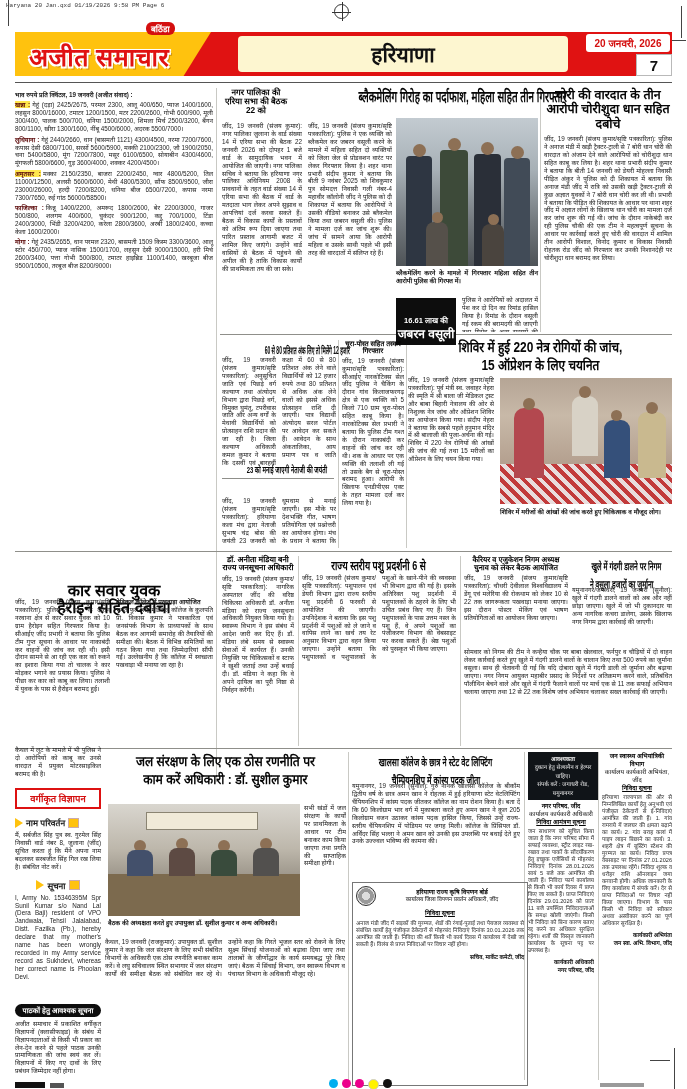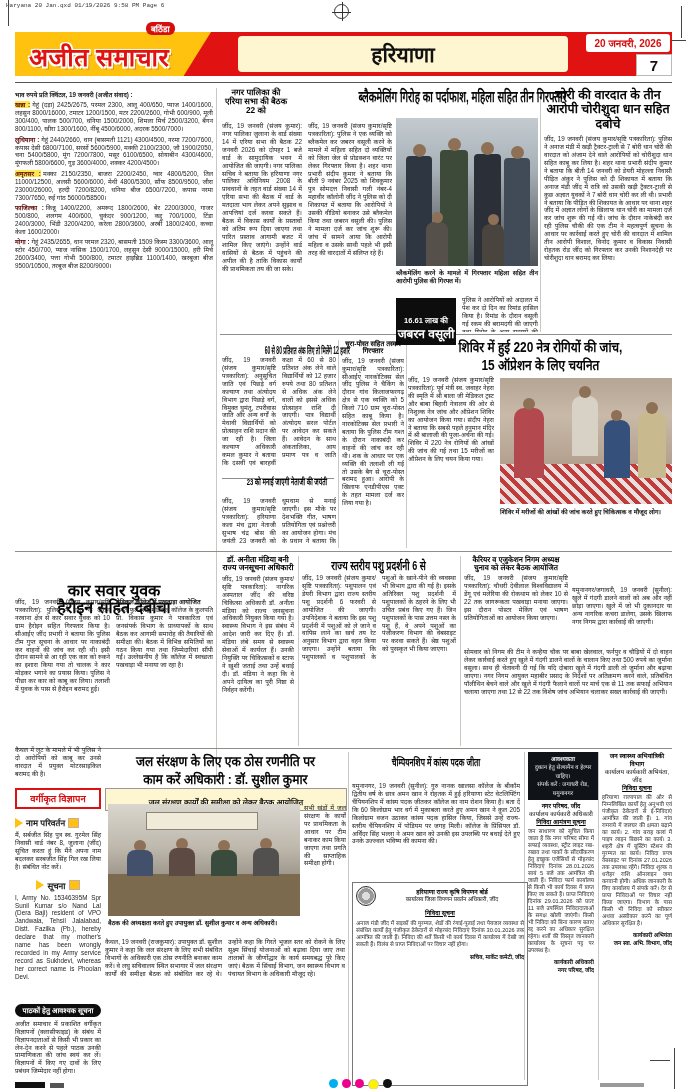--- a/index.html
+++ b/index.html
@@ -158,21 +158,21 @@
   <div class="abs" style="left:544px;top:88px;width:128px;">
     <div class="hd ctr" style="font-size:12.5px;line-height:1.15;">चोरी की वारदात के तीन आरोपी चोरीशुदा धान सहित दबोचे</div>
     <div class="t6" style="margin-top:4px;height:186px;overflow:hidden;">जींद, 19 जनवरी (संजय कुमार/सृष्टि पत्रकारिता): पुलिस ने अनाज मंडी में खड़ी ट्रैक्टर-ट्राली से 7 बोरी धान चोरी की वारदात को अंजाम देने वाले आरोपियों को चोरीशुदा धान सहित काबू कर लिया है। शहर थाना प्रभारी संदीप कुमार ने बताया कि बीती 14 जनवरी को डेयरी मोहल्ला निवासी पीड़ित अंकुर ने पुलिस को दी शिकायत में बताया कि अनाज मंडी जींद में रात्रि को उसकी खड़ी ट्रैक्टर-ट्राली से कुछ अज्ञात युवकों ने 7 बोरी धान चोरी कर ली थी। प्रभारी ने बताया कि पीड़ित की शिकायत के आधार पर थाना शहर जींद में अज्ञात लोगों के खिलाफ धान चोरी का मामला दर्ज कर जांच शुरू की गई थी। जांच के दौरान नाकेबंदी कर रही पुलिस चौकी की एक टीम ने महत्वपूर्ण सूचना के आधार पर कार्रवाई करते हुए चोरी की वारदात में शामिल तीन आरोपी विशाल, विनोद कुमार व विकास निवासी रोहतक रोड जींद को गिरफ्तार कर उनकी निशानदेही पर चोरीशुदा धान बरामद कर लिया।</div>
   </div>
 
   <div class="abs ctr" style="left:222px;top:340px;width:114px;">
     <span class="cx hd" style="--s:.5;font-size:10px;">60 से 80 प्रतिशत अंक लिए तो मिलेंगे 12 हजार</span>
   </div>
   <div class="abs t6 cols2" style="left:222px;top:356px;width:114px;height:118px;overflow:hidden;">जींद, 19 जनवरी (संजय कुमार/सृष्टि पत्रकारिता): अनुसूचित जाति एवं पिछड़े वर्ग कल्याण तथा अंत्योदय विभाग द्वारा पिछड़े वर्ग, विमुक्त घुमंतू, टपरीवास जाति और अन्य वर्गों के मेधावी विद्यार्थियों को प्रोत्साहन राशि प्रदान की जा रही है। जिला कल्याण अधिकारी कमल कुमार ने बताया कि दसवीं एवं बारहवीं कक्षा में 60 से 80 प्रतिशत अंक लेने वाले विद्यार्थियों को 12 हजार रुपये तथा 80 प्रतिशत से अधिक अंक लेने वालों को इससे अधिक प्रोत्साहन राशि दी जाएगी। पात्र विद्यार्थी अंत्योदय सरल पोर्टल पर आवेदन कर सकते हैं। आवेदन के साथ अंकतालिका, आय प्रमाण पत्र व जाति प्रमाण पत्र अपलोड करना अनिवार्य है।</div>
 
-  <div class="abs ctr" style="left:222px;top:471px;width:114px;">
+  <div class="abs ctr" style="left:222px;top:459px;width:114px;">
     <span class="cx hd" style="--s:.62;font-size:9.5px;">23 को मनाई जाएगी नेताजी की जयंती</span>
   </div>
   <div class="abs t6 cols2" style="left:222px;top:497px;width:114px;height:50px;overflow:hidden;">जींद, 19 जनवरी (संजय कुमार/सृष्टि पत्रकारिता): हरियाणा कला मंच द्वारा नेताजी सुभाष चंद्र बोस की जयंती 23 जनवरी को धूमधाम से मनाई जाएगी। इस मौके पर देशभक्ति गीत, भाषण प्रतियोगिता एवं प्रश्नोत्तरी का आयोजन होगा। मंच के प्रधान ने बताया कि विजेता प्रतिभागियों को स्मृति चिन्ह देकर सम्मानित किया जाएगा।</div>
 
   <div class="abs" style="left:342px;top:340px;width:62px;">
     <div class="hd ctr" style="font-size:6.8px;">चूरा-पोस्त सहित तस्कर गिरफ्तार</div>
     <div class="t6" style="margin-top:2px;height:192px;overflow:hidden;">जींद, 19 जनवरी (संजय कुमार/सृष्टि पत्रकारिता): सीआईए नारकोटिक्स सेल जींद पुलिस ने चैकिंग के दौरान गांव किलाजफरगढ़ क्षेत्र से एक व्यक्ति को 5 किलो 710 ग्राम चूरा-पोस्त सहित काबू किया है। नारकोटिक्स सेल प्रभारी ने बताया कि पुलिस टीम गश्त के दौरान नाकाबंदी कर वाहनों की जांच कर रही थी। शक के आधार पर एक व्यक्ति की तलाशी ली गई तो उसके बैग से चूरा-पोस्त बरामद हुआ। आरोपी के खिलाफ एनडीपीएस एक्ट के तहत मामला दर्ज कर लिया गया है।</div>
   </div>
 
   <div class="abs ctr" style="left:408px;top:338px;width:264px;">
@@ -212,20 +212,24 @@
   <div class="abs ctr" style="left:302px;top:556px;width:154px;">
     <span class="cx hd" style="--s:.72;font-size:12.5px;">राज्य स्तरीय पशु प्रदर्शनी 6 से</span>
   </div>
   <div class="abs t6 cols2" style="left:302px;top:574px;width:154px;height:170px;overflow:hidden;">जींद, 19 जनवरी (संजय कुमार/सृष्टि पत्रकारिता): पशुपालन एवं डेयरी विभाग द्वारा राज्य स्तरीय पशु प्रदर्शनी 6 फरवरी से आयोजित की जाएगी। उपनिदेशक ने बताया कि इस पशु प्रदर्शनी में पशुओं को ले जाने व वापिस लाने का खर्च तय रेट अनुसार विभाग द्वारा वहन किया जाएगा। उन्होंने बताया कि पशुपालकों व पशुपालकों के पशुओं के खाने-पीने की व्यवस्था भी विभाग द्वारा की गई है। इसके अतिरिक्त पशु प्रदर्शनी में पशुपालकों के ठहरने के लिए भी उचित प्रबंध किए गए हैं। जिन पशुपालकों के पास उत्तम नस्ल के पशु हैं, वे अपने पशुओं का पंजीकरण विभाग की वेबसाइट पर करवा सकते हैं। श्रेष्ठ पशुओं को पुरस्कृत भी किया जाएगा।</div>
 
   <div class="abs" style="left:464px;top:556px;width:104px;">
     <div class="hd ctr" style="font-size:7.4px;">कैरियर व एजुकेशन निगम अध्यक्ष चुनाव को लेकर बैठक आयोजित</div>
     <div class="t6" style="margin-top:2px;height:62px;overflow:hidden;">जींद, 19 जनवरी (संजय कुमार/सृष्टि पत्रकारिता): चौधरी देवीलाल विश्वविद्यालय में डेंगू एवं मलेरिया की रोकथाम को लेकर 10 से 22 तक जागरूकता पखवाड़ा मनाया जाएगा। इस दौरान पोस्टर मेकिंग एवं भाषण प्रतियोगिताओं का आयोजन किया जाएगा।</div>
   </div>
 
+  <div class="abs ctr" style="left:572px;top:556px;width:100px;">
+    <div><span class="cx hd" style="--s:.64;font-size:10.5px;">खुले में गंदगी डालने पर निगम</span></div>
+    <div><span class="cx hd" style="--s:.64;font-size:10.5px;">ने वसूला हजारों का जुर्माना</span></div>
+  </div>
   <div class="abs t6" style="left:572px;top:586px;width:100px;height:58px;overflow:hidden;">यमुनानगर/जगाधरी, 19 जनवरी (सुनील): खुले में गंदगी डालने वालों को अब और नहीं छोड़ा जाएगा। खुले में जो भी दुकानदार या अन्य नागरिक कचरा डालेगा, उसके खिलाफ नगर निगम द्वारा कार्रवाई की जाएगी।</div>
   <div class="abs t6" style="left:464px;top:648px;width:208px;height:96px;overflow:hidden;">सोमवार को निगम की टीम ने कन्हैया चौक पर बाबा खेलवाल, फर्नपुर व चौड़ियों में दो वाहन लेकर कार्रवाई करते हुए खुले में गंदगी डालने वालों के चालान किए तथा 500 रुपये का जुर्माना वसूला। साथ ही चेतावनी दी गई कि यदि दोबारा खुले में गंदगी डाली तो जुर्माना और बढ़ाया जाएगा। नगर निगम आयुक्त महाबीर प्रसाद के निर्देशों पर अतिक्रमण करने वाले, प्रतिबंधित पॉलीथिन बेचने वाले और खुले में गंदगी फैलाने वालों पर मार्च एक से 11 तक सफाई अभियान चलाया जाएगा तथा 12 से 22 तक विशेष जांच अभियान चलाकर सख्त कार्रवाई की जाएगी।</div>
 
   <div class="abs" style="left:15px;top:788px;width:86px;">
     <div class="classHead">वर्गीकृत विज्ञापन</div>
     <div class="secHead" style="margin-top:8px;">
       <span class="chev"></span>
       <span>नाम परिवर्तन</span>
       <span class="miniIcon"></span>
     </div>
@@ -236,41 +240,39 @@
       <span class="miniIcon"></span>
     </div>
     <div class="t6" style="margin-top:3px;">I, Army No. 15346395M Spr Sunil Kumar s/o Nand Lal (Dera Baji) resident of VPO Jandwala, Tehsil Jalalabad, Distt. Fazilka (Pb.), hereby declare that my mother's name has been wrongly recorded in my Army service record as Sukhdevi, whereas her correct name is Phoolan Devi.</div>
     <div class="readersHead" style="margin-top:23px;">पाठकों हेतु आवश्यक सूचना</div>
     <div class="t6" style="margin-top:3px;">अजीत समाचार में प्रकाशित वर्गीकृत विज्ञापनों (क्लासीफाइड) के संबंध में विज्ञापनदाताओं से किसी भी प्रकार का लेन-देन करने से पहले पाठक उनकी प्रामाणिकता की जांच स्वयं कर लें। विज्ञापनों में किए गए दावों के लिए प्रबंधन जिम्मेदार नहीं होगा।</div>
   </div>
 
   <div class="abs ctr" style="left:105px;top:752px;width:240px;">
     <div><span class="cx hd" style="--s:.9;font-size:13.5px;">जल संरक्षण के लिए एक ठोस रणनीति पर</span></div>
     <div><span class="cx hd" style="--s:.9;font-size:13.5px;">काम करें अधिकारी : डॉ. सुशील कुमार</span></div>
-  </div>
-  <div class="abs ctr" style="left:105px;top:788px;width:240px;border:1px solid #999;background:#fdf6d0;padding:1.5px 0;">
-    <span style="font-size:7.8px;font-weight:bold;">जल संरक्षण कार्यों की समीक्षा को लेकर बैठक आयोजित</span>
   </div>
   <div class="photo ph-meet" style="left:108px;top:804px;width:192px;height:112px;">
     <div class="abs" style="left:38px;top:8px;width:110px;height:16px;background:#f0ead8;border:1px solid #8a8472;"></div>
     <div class="abs" style="left:0;top:70px;width:192px;height:42px;background:#7c6a4e;"></div>
     <div class="head" style="left:26px;top:36px;width:12px;height:12px;"></div>
     <div class="person" style="left:19px;top:46px;width:26px;height:26px;background:#43506b;border-radius:8px 8px 0 0;"></div>
     <div class="head" style="left:68px;top:34px;width:12px;height:12px;"></div>
     <div class="person" style="left:61px;top:44px;width:26px;height:28px;background:#5d4a43;border-radius:8px 8px 0 0;"></div>
     <div class="head" style="left:110px;top:36px;width:12px;height:12px;"></div>
     <div class="person" style="left:103px;top:46px;width:26px;height:26px;background:#394b3c;border-radius:8px 8px 0 0;"></div>
     <div class="head" style="left:152px;top:34px;width:12px;height:12px;"></div>
     <div class="person" style="left:145px;top:44px;width:26px;height:28px;background:#52504e;border-radius:8px 8px 0 0;"></div>
   </div>
   <div class="abs t6" style="left:304px;top:804px;width:42px;height:112px;overflow:hidden;">सभी खंडों में जल संरक्षण के कार्यों पर प्राथमिकता के आधार पर टीम बनाकर काम किया जाएगा तथा प्रगति की साप्ताहिक समीक्षा होगी।</div>
   <div class="abs caption" style="left:108px;top:919px;width:238px;">बैठक की अध्यक्षता करते हुए उपायुक्त डॉ. सुशील कुमार व अन्य अधिकारी।</div>
   <div class="abs t6 cols2" style="left:105px;top:938px;width:240px;height:140px;overflow:hidden;">कैथल, 19 जनवरी (राजकुमार): उपायुक्त डॉ. सुशील कुमार ने कहा कि जल संरक्षण के लिए सभी संबंधित विभागों के अधिकारी एक ठोस रणनीति बनाकर काम करें। वे लघु सचिवालय स्थित सभागार में जल संरक्षण कार्यों की समीक्षा बैठक को संबोधित कर रहे थे। उन्होंने कहा कि गिरते भूजल स्तर को रोकने के लिए सूक्ष्म सिंचाई योजनाओं को बढ़ावा दिया जाए तथा तालाबों के जीर्णोद्धार के कार्य समयबद्ध पूरे किए जाएं। बैठक में सिंचाई विभाग, जन स्वास्थ्य विभाग व पंचायत विभाग के अधिकारी मौजूद रहे।</div>
 
   <div class="abs ctr" style="left:352px;top:752px;width:168px;">
+    <div><span class="cx hd" style="--s:.68;font-size:11px;">खालसा कॉलेज के छात्र ने स्टेट वेट लिफ्टिंग</span></div>
     <div><span class="cx hd" style="--s:.68;font-size:11px;">चैम्पियनशिप में कांस्य पदक जीता</span></div>
   </div>
   <div class="abs t6" style="left:352px;top:782px;width:168px;height:92px;overflow:hidden;">यमुनानगर, 19 जनवरी (सुनील): गुरु नानक खालसा कॉलेज के बीकॉम द्वितीय वर्ष के छात्र अमन खान ने रोहतक में हुई हरियाणा स्टेट वेटलिफ्टिंग चैंपियनशिप में कांस्य पदक जीतकर कॉलेज का नाम रोशन किया है। बता दें कि 60 किलोग्राम भार वर्ग में मुकाबला करते हुए अमन खान ने कुल 205 किलोग्राम वजन उठाकर कांस्य पदक हासिल किया, जिससे उन्हें राज्य-स्तरीय चैंपियनशिप में पोडियम पर जगह मिली। कॉलेज के प्रिंसिपल डॉ. अर्विंदर सिंह भल्ला ने अमन खान को उनकी इस उपलब्धि पर बधाई देते हुए उनके उज्ज्वल भविष्य की कामना की।</div>
 
   <div class="abs" style="left:352px;top:882px;width:168px;height:196px;border:1px solid #777;padding:3px;">
     <div style="display:flex;gap:4px;align-items:center;">
       <div class="emblem"></div>
       <div style="flex:1;">
         <div class="noticeHead">हरियाणा राज्य कृषि विपणन बोर्ड</div>
         <div class="noticeHead" style="font-weight:normal;font-size:5.6px;">कार्यालय जिला विपणन प्रवर्तन अधिकारी, जींद</div>

